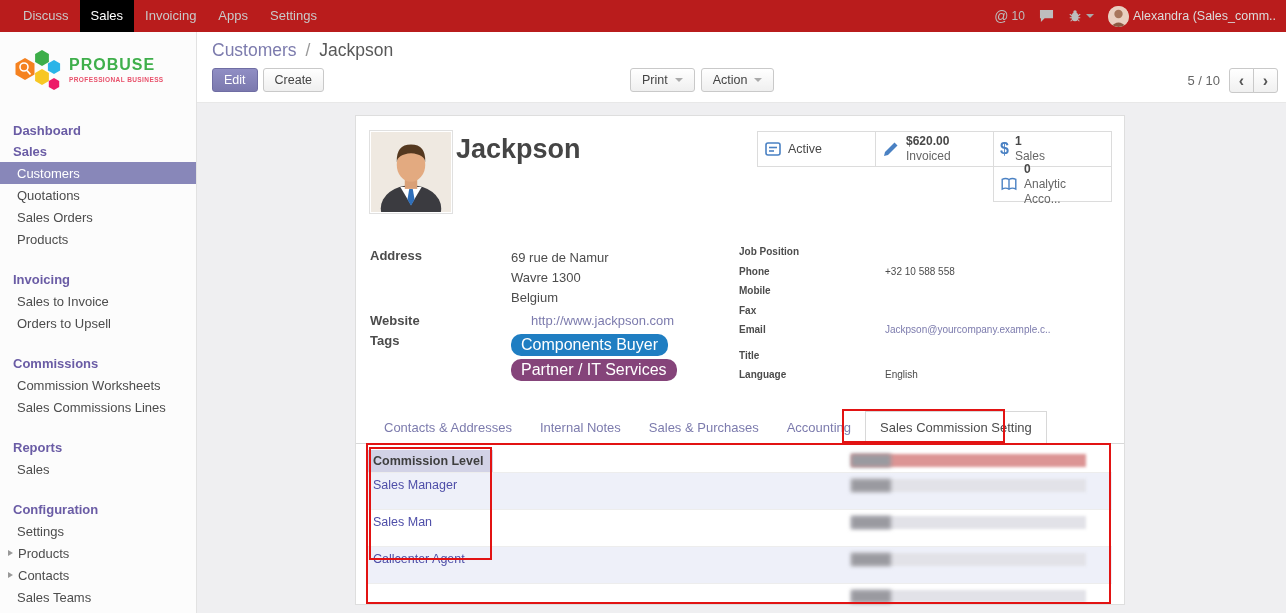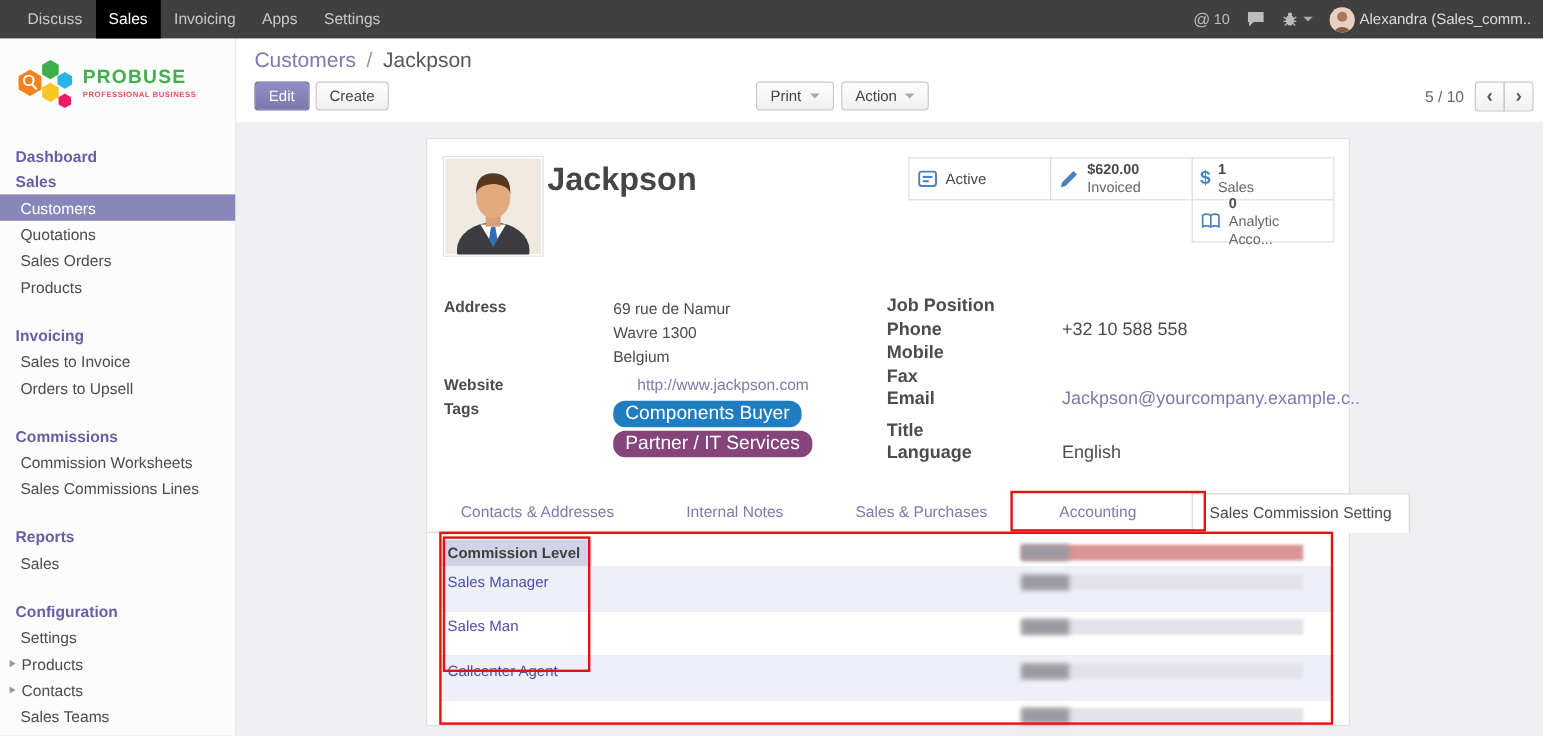--- a/index.html
+++ b/index.html
@@ -4,21 +4,21 @@
 <style>
   * { box-sizing: border-box; margin: 0; padding: 0; }
   html,body { width:1286px; height:613px; }
   body {
     position: relative;
     font-family: "Liberation Sans", sans-serif;
     background: #efeff1;
     overflow: hidden;
   }
   
-  .topbar { position:absolute; left:0; top:0; width:1286px; height:32px; background:#404040;
+  .topbar { position:absolute; left:0; top:0; width:1286px; height:32px; background:#b91c1c;
             display:flex; align-items:center; color:#c9c9c9; font-size:13px; z-index:10;gap:36px; }
   .menu { display:flex; height:100%; margin-left:12px; }
   .menu-item { line-height:32px; padding:0 11px; cursor:pointer; white-space:nowrap; }
   .menu-item.active { background:#000; color:#fff; }
   .topbar-right { margin-left:auto; display:flex; align-items:center; gap:14px; padding-right:10px; }
   .mention { display:flex; align-items:center; gap:3px; font-size:12px; color:#bdbdbd; }
   .mention .at { font-size:14px; }
   .icon-btn { display:flex; align-items:center; gap:4px; cursor:pointer; }
   .caret-down { width:0; height:0; border-left:4px solid transparent; border-right:4px solid transparent; border-top:4px solid #aaa; }
   .avatar-small { width:21px; height:21px; border-radius:50%; overflow:hidden; background:#d8b4a6; flex-shrink:0; }
@@ -70,26 +70,26 @@
   
   .fields-left { position:absolute; left:14px; top:132px; width:350px; font-size:13px; color:#4c4c4c; }
   .frow { display:flex; margin-bottom:5px; }
   .flabel { width:141px; font-weight:bold; flex-shrink:0; }
   .addr-line { line-height:20px; }
   .link { color:#7c7bad; cursor:pointer; text-decoration:none; }
   .tags { display:flex; flex-direction:column; gap:3px; align-items:flex-start; margin-top:1px; }
   .tag { color:#fff; font-size:16px; padding:1.5px 10px 2.5px; border-radius:10px; cursor:pointer; }
   .tag.blue { background:#1f7ec2; }
   .tag.purple { background:#85447a; }
-  .fields-right { position:absolute; left:383px; top:130px; width:372px; font-size:15px; color:#4c4c4c; }
+  .fields-right { position:absolute; left:383px; top:130px; width:372px; font-size:10px; color:#4c4c4c; }
   .frow2 { display:flex; min-height:19.5px; align-items:flex-start; }
   .flabel2 { width:146px; font-weight:bold; flex-shrink:0; }
   
   .tabs { position:absolute; left:0; right:0; top:295px; height:33px; border-bottom:1px solid #d8d8d8;
-          display:flex; align-items:flex-start; padding-left:14px;gap:32px; }
+          display:flex; align-items:center; padding-left:14px; }
   .tab { font-size:13px; color:#7c7bad; padding:8px 14px; cursor:pointer; white-space:nowrap; }
   .tab.active { background:#fff; border:1px solid #d8d8d8; border-bottom:1px solid #fff; color:#4c4c4c; margin-bottom:-1px; }
   
   .table { position:absolute; left:12px; top:334px; width:744px; border-bottom:3px solid #0f766e; }
   .thead { height:22px; position:relative; background:#fff; }
   .th { width:125px; height:100%; background:#d2d2e6; font-weight:bold; font-size:12.5px; color:#3f3f3f;
         line-height:22px; padding-left:5px; cursor:pointer; }
   .trow { height:37px; position:relative; font-size:12.5px; line-height:25px; color:#4e4ea8;
           border-top:1px solid #ededed; cursor:pointer; }
   .trow.stripe { background:#eef0f9; }

